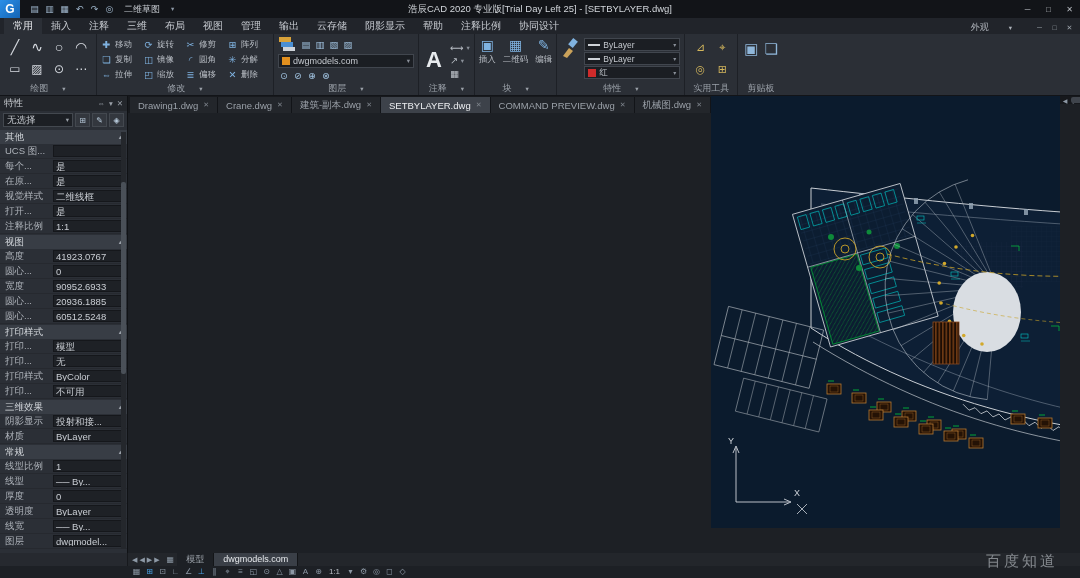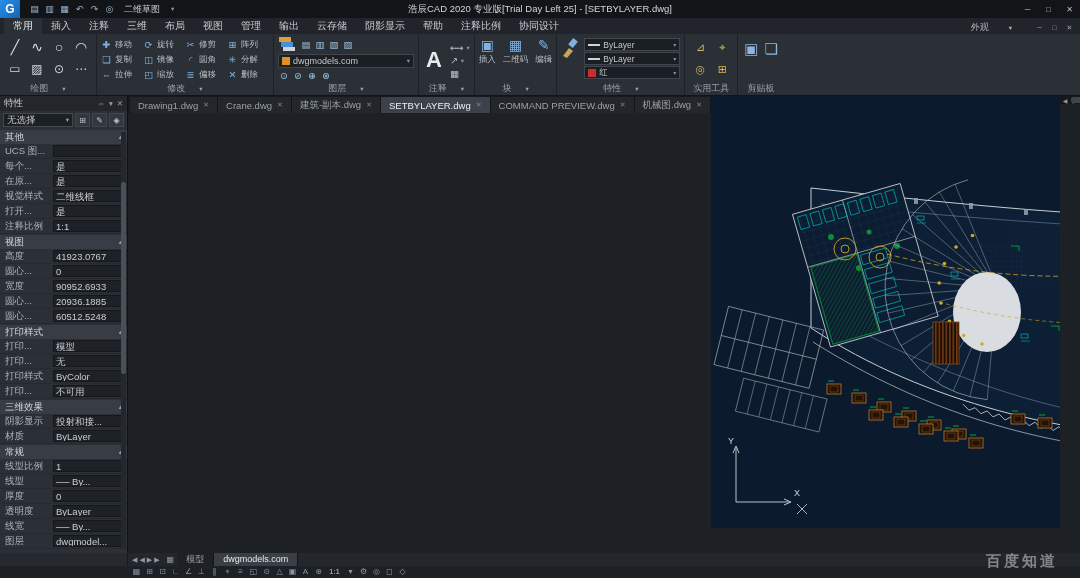--- a/index.html
+++ b/index.html
@@ -91,21 +91,21 @@
 .lrow{height:13px;background:#23262b;display:flex;align-items:center;font-size:9px;color:#a9aeb5}
 .lrow .spacer{width:128px;height:100%;background:#26292f;border-right:1px solid #17191d;flex:0 0 auto}
 .lnav{display:flex;gap:2px;padding:0 4px;font-size:7px;color:#8d99a6}
 .lgrid{font-size:8px;color:#8d99a6;padding:0 3px}
 .ltab{padding:0 9px;height:13px;line-height:13px;background:#1d2025;color:#9aa0a8;border-right:1px solid #131518;white-space:nowrap}
 .ltab.active{background:#3a3f47;color:#e6e9ec}
 .statusbar{height:12px;background:#1d2025;display:flex;align-items:center;padding-left:130px;font-size:8px;color:#8d98a5}
 .sicon{min-width:13px;text-align:center;height:12px;line-height:12px}
 .sicon.active{color:#4aa3e8}
 .sicon.wide{min-width:19px;color:#b9bec5}
-.watermark{position:absolute;left:986px;top:552px;font-size:15px;font-weight:bold;letter-spacing:3px;color:rgba(225,232,238,.5);z-index:5}
+.watermark{position:absolute;left:986px;top:552px;font-size:15px;font-weight:normal;letter-spacing:3px;color:rgba(225,232,238,.5);z-index:5}
 svg{display:block}
 </style>
 </head>
 <body>
 
 <div id="app">
 
   <div class="titlebar">
     <div class="logo">G</div>
     <div class="qa" id="qa-icons">

